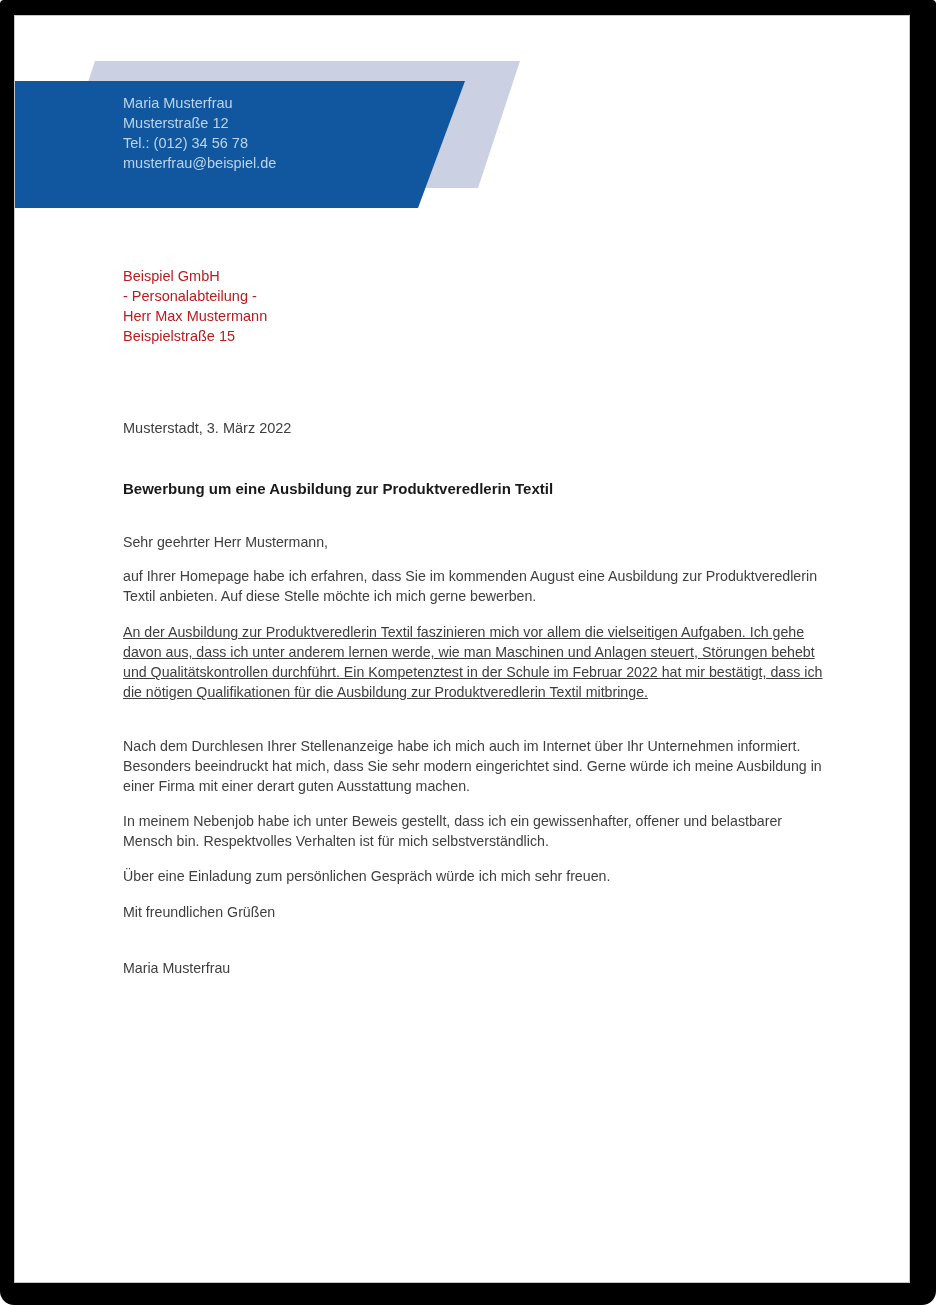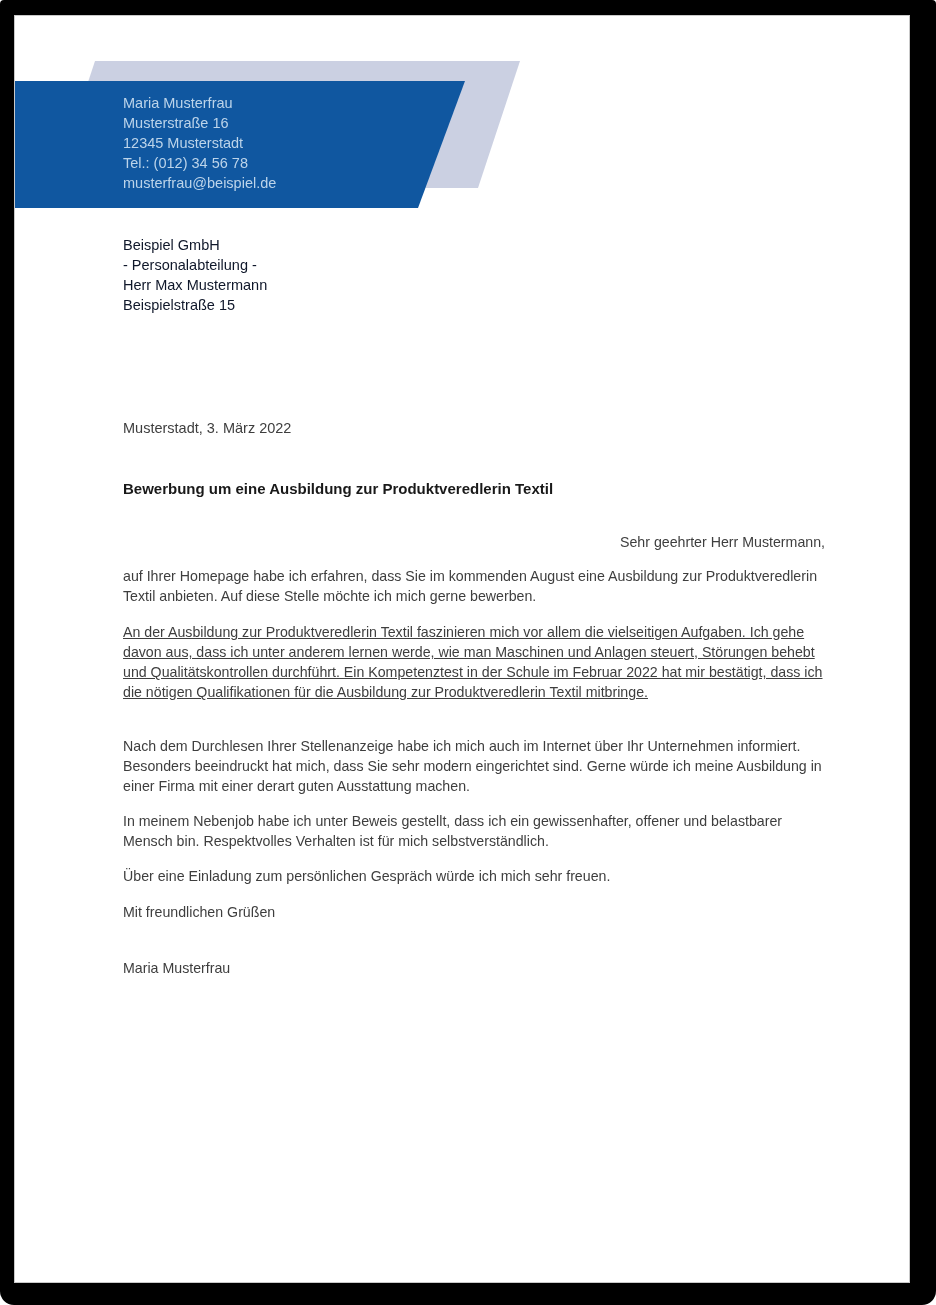--- a/index.html
+++ b/index.html
@@ -39,25 +39,25 @@
     left: 108px;
     top: 77px;
     width: 320px;
     font-size: 14.5px;
     line-height: 20px;
     color: #bcd4ea;
   }
   .recipient-block {
     position: absolute;
     left: 108px;
-    top: 219px;
+    top: 250px;
     width: 400px;
     font-size: 14.5px;
     line-height: 20px;
-    color: #0f172a;
+    color: #b91c1c;
   }
   .date-line {
     position: absolute;
     left: 108px;
     top: 402px;
     width: 700px;
     font-size: 14.5px;
     line-height: 20px;
     color: #3e3e3e;
   }
@@ -72,21 +72,21 @@
     color: #191919;
   }
   .para {
     position: absolute;
     left: 108px;
     width: 702px;
     font-size: 14.2px;
     line-height: 20px;
     color: #3e3e3e;
   }
-  .salutation { top: 516px; text-align: right; }
+  .salutation { top: 516px; }
   .p0 { top: 550px; }
   .p1 { top: 606px; text-decoration: underline; }
   .p2 { top: 720px; }
   .p3 { top: 795px; }
   .p4 { top: 850px; }
   .closing { top: 886px; }
   .signature { top: 942px; }
 </style>
 </head>
 <body>
@@ -94,22 +94,21 @@
 <div class="frame">
   <div class="page">
 
     <svg class="header-svg" viewBox="0 0 894 210" aria-hidden="true">
       <polygon points="80,45 505,45 463,172 38,172" fill="#cbd0e2"></polygon>
       <polygon points="0,65 450,65 403,192 0,192" fill="#1057a0"></polygon>
     </svg>
 
     <div class="sender-block">
       <div>Maria Musterfrau</div>
-      <div>Musterstraße 16</div>
-      <div>12345 Musterstadt</div>
+      <div>Musterstraße 12</div>
       <div>Tel.: (012) 34 56 78</div>
       <div>musterfrau@beispiel.de</div>
     </div>
 
     <div class="recipient-block">
       <div>Beispiel GmbH</div>
       <div>- Personalabteilung -</div>
       <div>Herr Max Mustermann</div>
       <div>Beispielstraße 15</div>
     </div>

